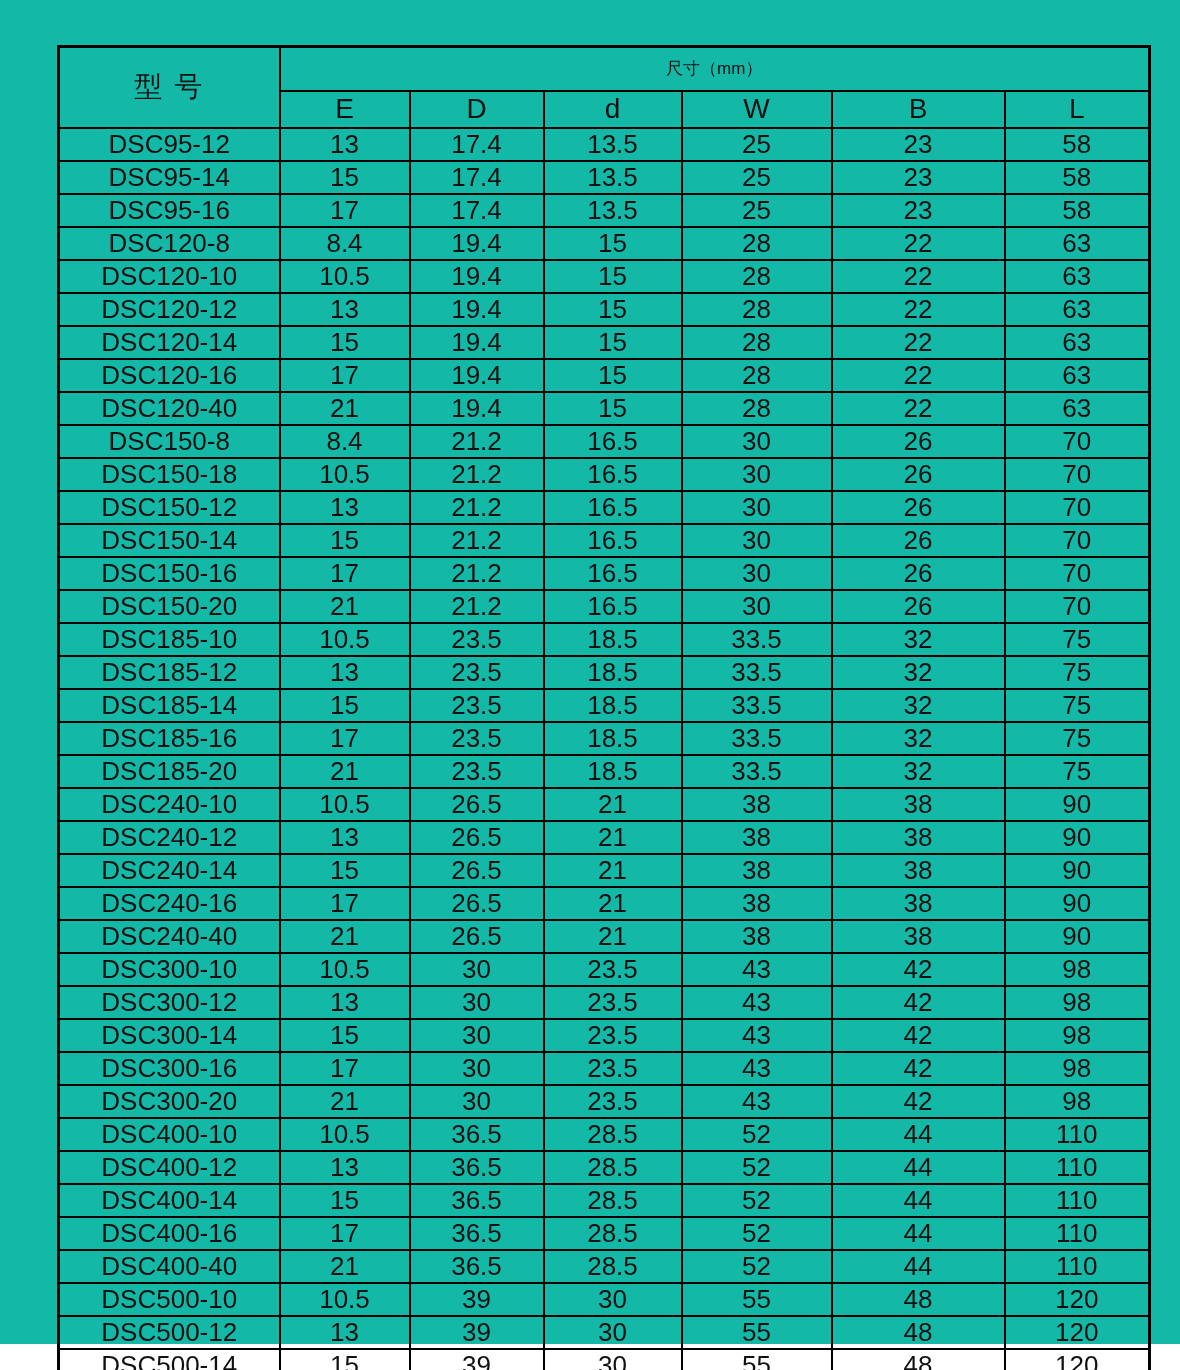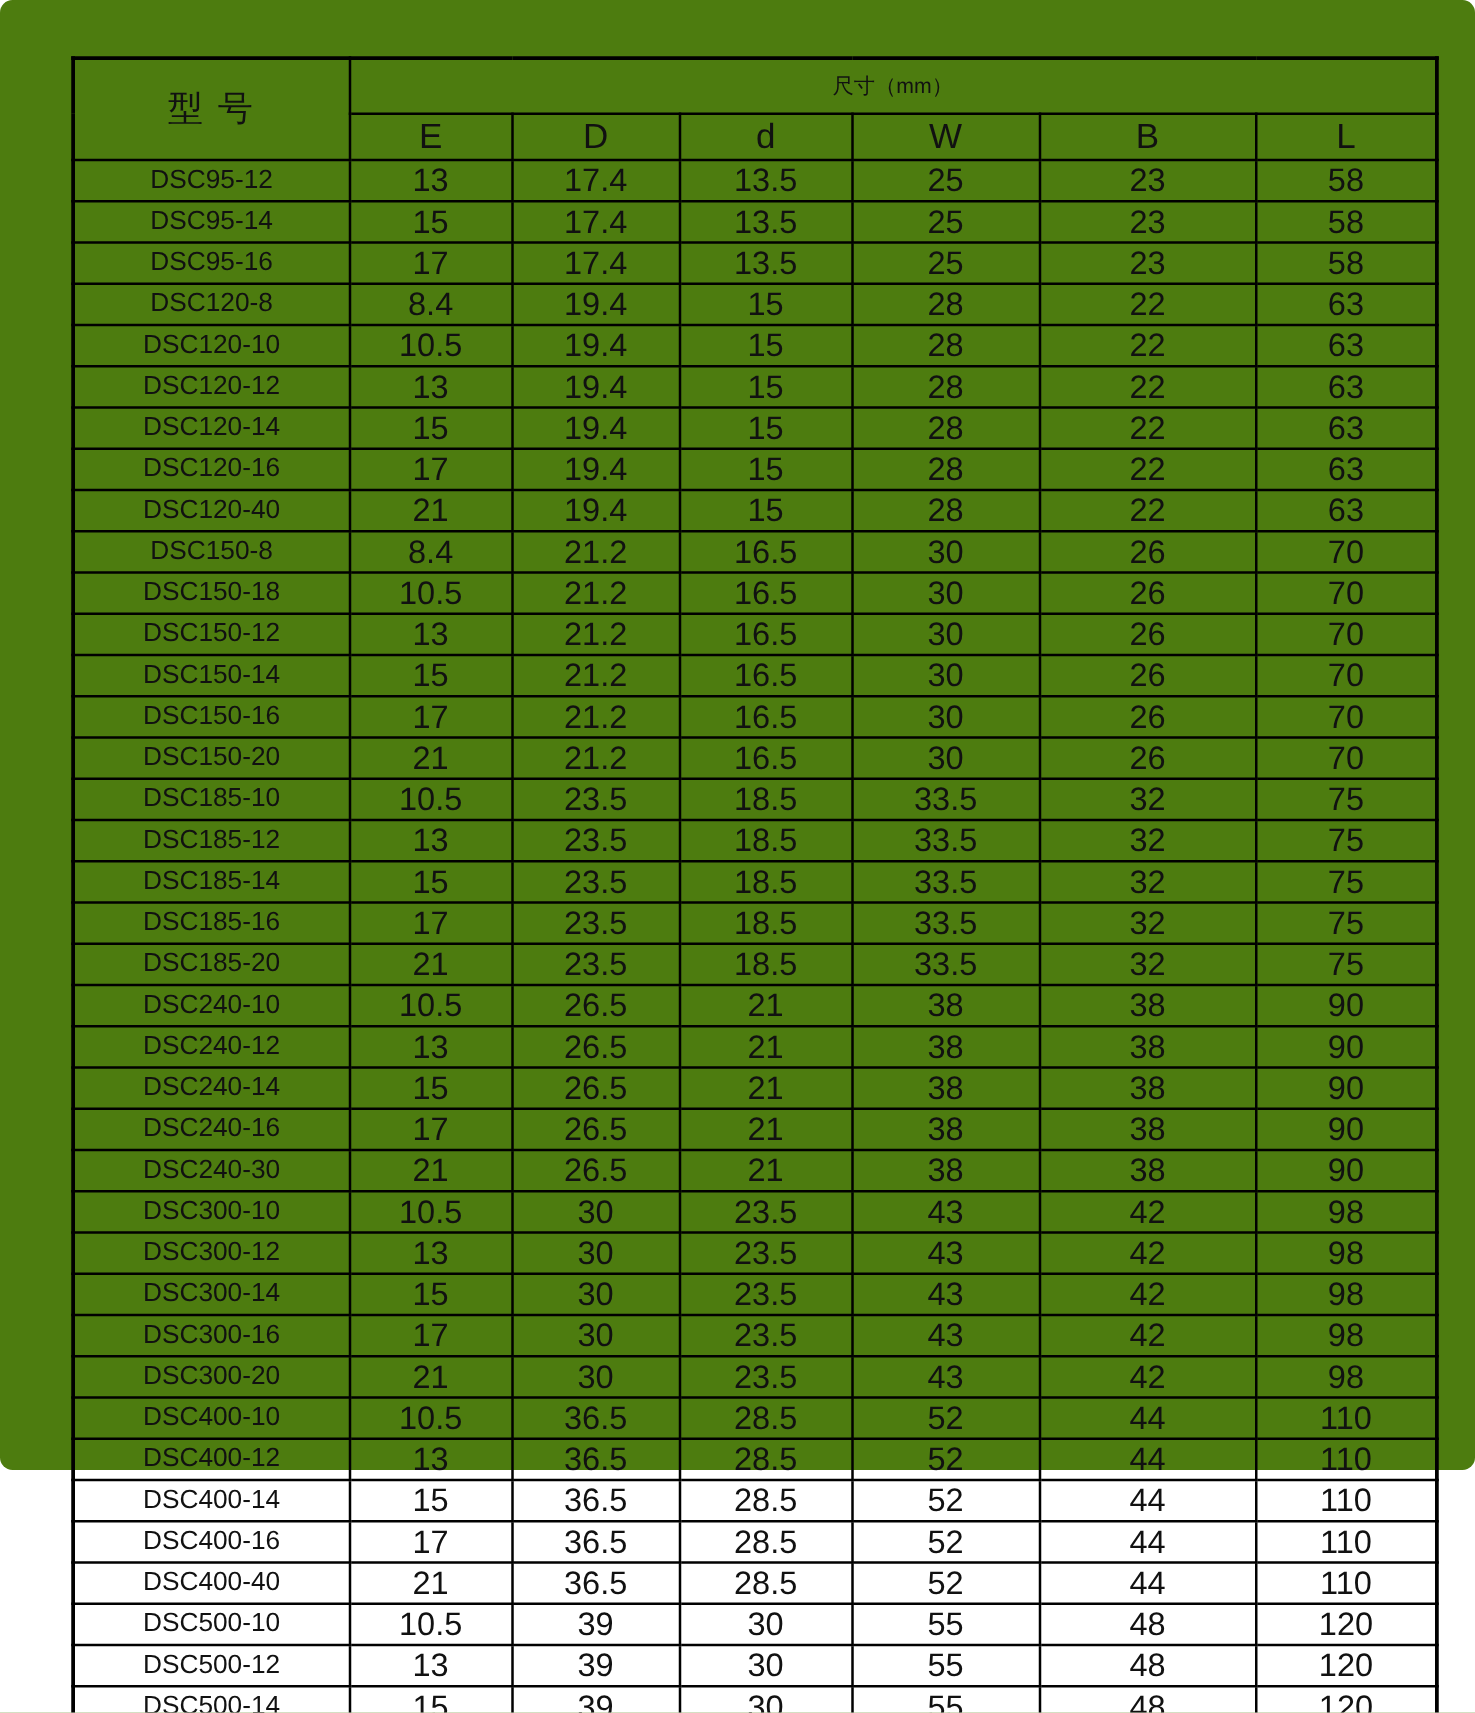--- a/index.html
+++ b/index.html
@@ -9,23 +9,22 @@
   }
   body {
     width: 1180px;
     height: 1370px;
     font-family: "Liberation Sans", sans-serif;
     color: #111111;
   }
   .page {
     position: relative;
     width: 1180px;
-    height: 1176px;
-    background: #4d7c0f;
-    border-radius: 10px;
+    height: 1344px;
+    background: #14b8a6;
   }
   table.spec {
     position: absolute;
     left: 57px;
     top: 45px;
     width: 1091px;
     height: 1305px;
     border-collapse: collapse;
     table-layout: fixed;
     border: 3px solid #000000;
@@ -50,21 +49,21 @@
   th.dim-header {
     font-size: 17px;
   }
   tr.sub-row th {
     font-size: 28px;
   }
   tbody td {
     font-size: 26px;
   }
   tbody td.model-cell {
-    font-size: 21px;
+    font-size: 26px;
     margin-left: 11px;
   }
 </style>
 </head>
 <body>
 
 <div class="page">
   <table class="spec">
     <colgroup>
       <col style="width:221px">
@@ -302,21 +301,21 @@
         <tr>
           <td class="model-cell">DSC240-16</td>
           <td>17</td>
           <td>26.5</td>
           <td>21</td>
           <td>38</td>
           <td>38</td>
           <td>90</td>
         </tr>
         <tr>
-          <td class="model-cell">DSC240-30</td>
+          <td class="model-cell">DSC240-40</td>
           <td>21</td>
           <td>26.5</td>
           <td>21</td>
           <td>38</td>
           <td>38</td>
           <td>90</td>
         </tr>
         <tr>
           <td class="model-cell">DSC300-10</td>
           <td>10.5</td>

